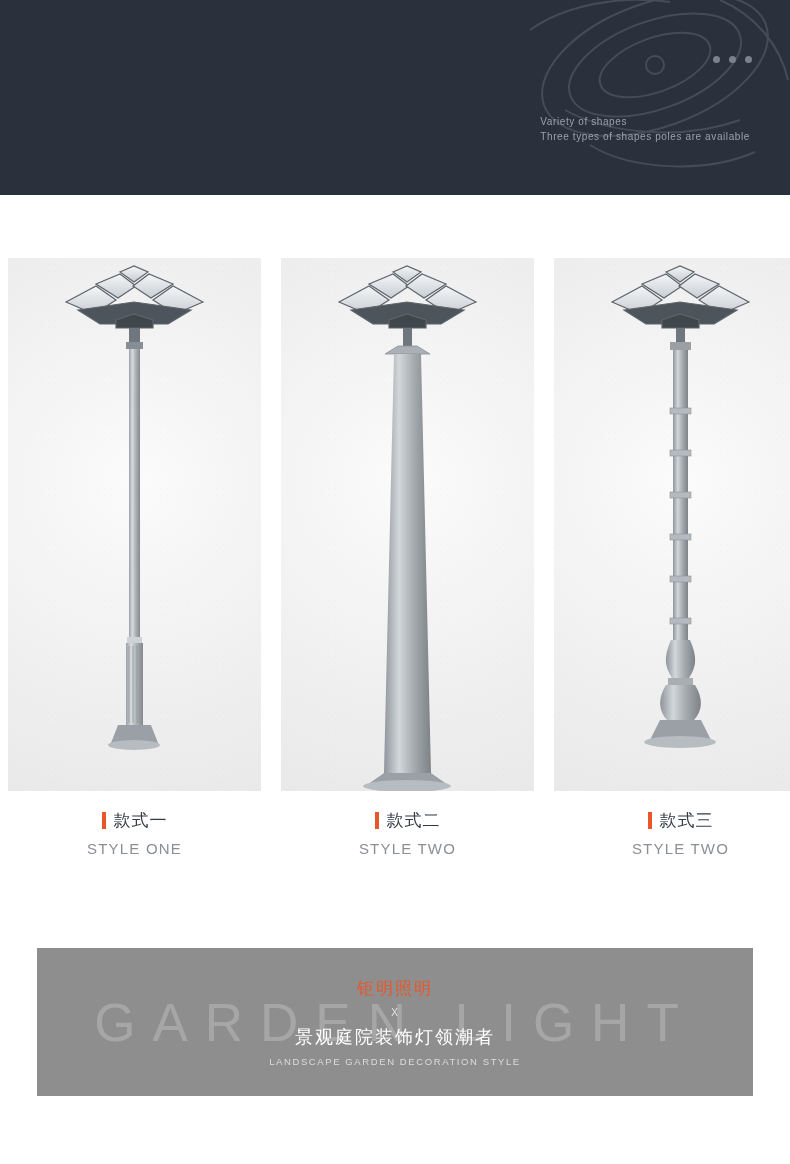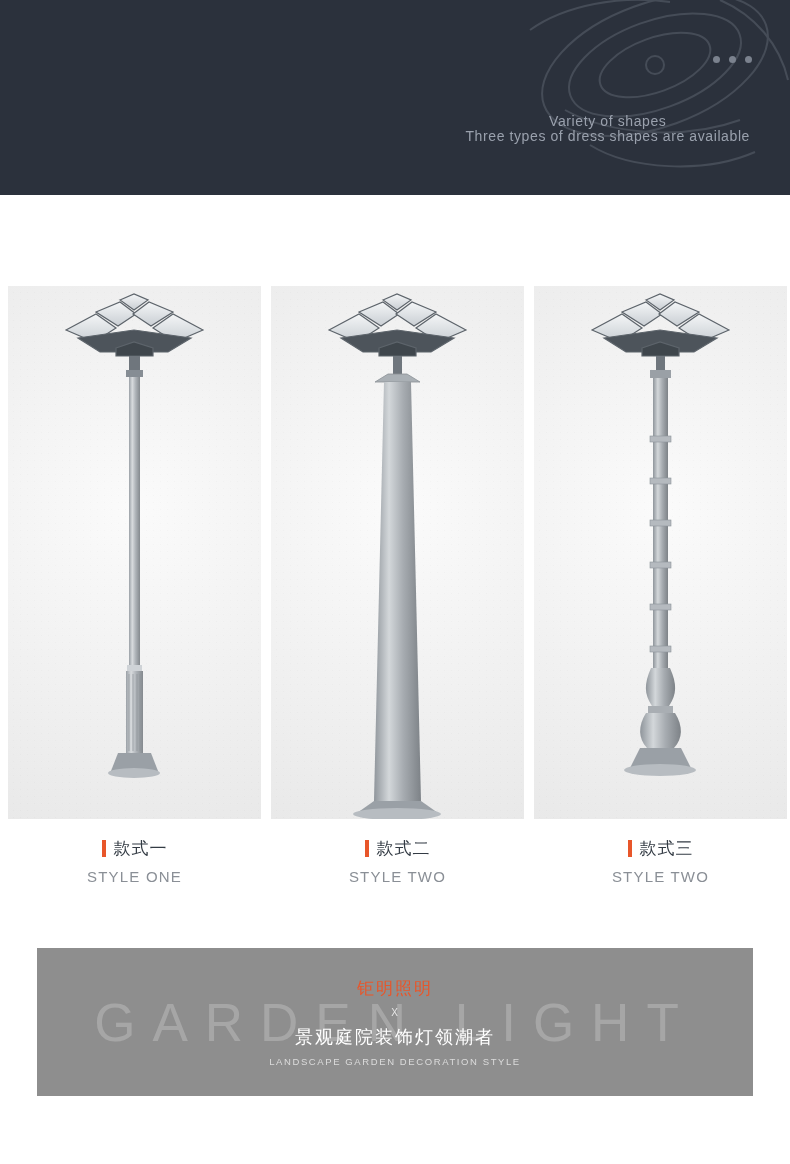--- a/index.html
+++ b/index.html
@@ -41,48 +41,48 @@
     left: 42px;
     top: 113px;
     font-size: 18px;
     color: #e7e9ec;
     letter-spacing: 1px;
   }
   .hero-en {
     position: absolute;
     right: 40px;
     top: 114px;
-    text-align: center;
+    text-align: left;
     color: #9aa1ad;
-    font-size: 14px;
+    font-size: 10px;
     line-height: 15px;
     letter-spacing: 0.6px;
   }
   .dots {
     position: absolute;
     right: 38px;
     top: 56px;
     display: flex;
     gap: 9px;
   }
   .dots i {
     display: block;
     width: 7px; height: 7px;
     border-radius: 50%;
     background: #7b828e;
   }
 
   
   .grid {
     position: absolute;
-    top: 286px;
+    top: 258px;
     left: 8px;
     width: 774px;
     display: flex;
-    gap: 10px;
+    gap: 20px;
   }
   .card { width: 253px; }
   .card-img {
     width: 253px;
     height: 533px;
     background:
       radial-gradient(circle at 50% 42%, #fbfbfb 0%, #f1f1f1 55%, #e9e9e9 100%);
     position: relative;
     overflow: hidden;
   }
@@ -198,21 +198,21 @@
 
   <div class="dots">
     <i></i>
     <i></i>
     <i></i>
   </div>
 
 
   <div class="hero-en">
     <div>Variety of shapes</div>
-    <div>Three types of dress shapes are available</div>
+    <div>Three types of shapes poles are available</div>
   </div>
 </div>
 
 <div class="grid">
 
   <div class="card">
     <div class="card-img">
       <div class="noise"></div>
       <svg class="lamp" viewBox="0 0 253 533">
         <defs>

